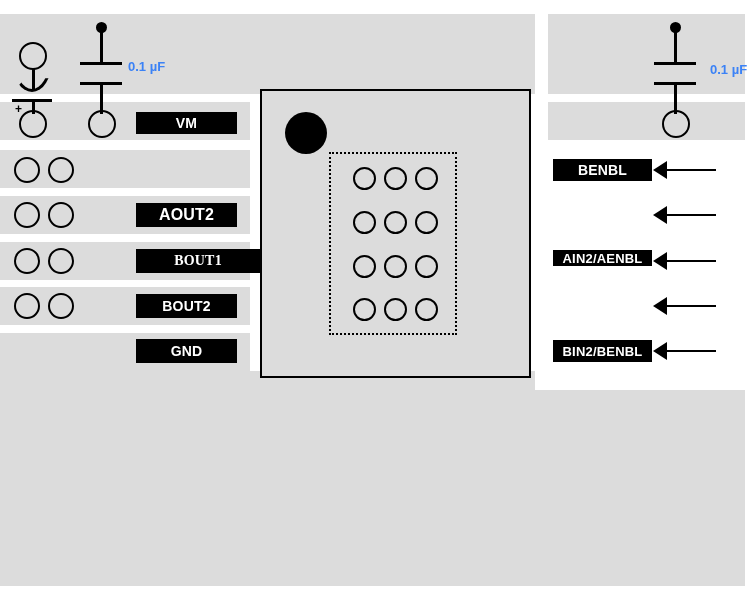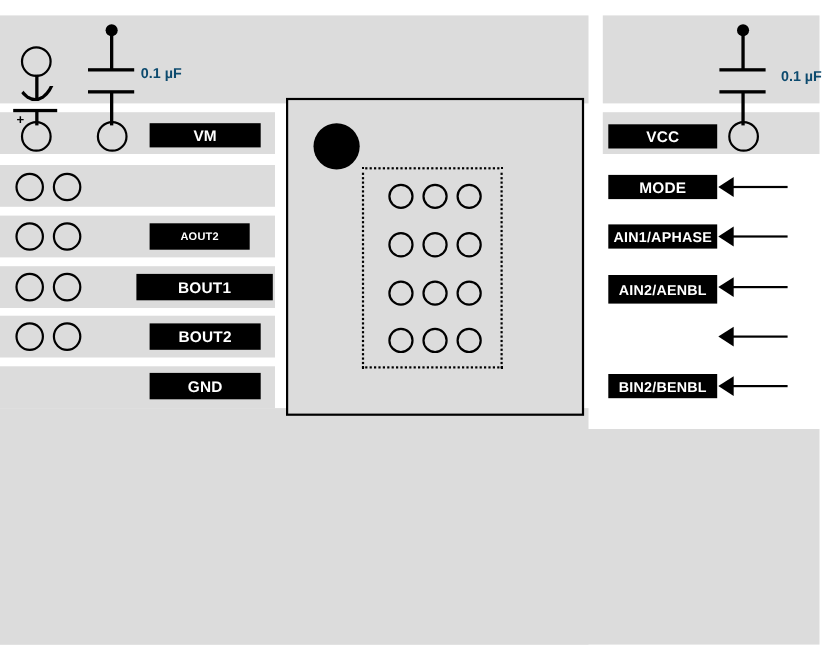--- a/index.html
+++ b/index.html
@@ -68,21 +68,21 @@
     position: absolute;
     background: #000000;
     border-radius: 50%;
   }
 
   
   .cap-label {
     position: absolute;
     font-size: 13px;
     font-weight: bold;
-    color: #0c4a6e;
+    color: #3b82f6;
     white-space: nowrap;
   }
 
   
   .arc {
     position: absolute;
     border: 3px solid #000000;
     border-top-color: transparent;
     border-left-color: transparent;
     border-right-color: transparent;
@@ -173,22 +173,22 @@
   <div class="pad" style="left:14px; top:202px; width:26px; height:26px;"></div>
   <div class="pad" style="left:48px; top:202px; width:26px; height:26px;"></div>
 
   <div class="pad" style="left:14px; top:248px; width:26px; height:26px;"></div>
   <div class="pad" style="left:48px; top:248px; width:26px; height:26px;"></div>
 
   <div class="pad" style="left:14px; top:293px; width:26px; height:26px;"></div>
   <div class="pad" style="left:48px; top:293px; width:26px; height:26px;"></div>
 
   <div class="pinbox" style="left:136px; top:112px; width:101px; height:22px; font-size:14px;">VM</div>
-  <div class="pinbox" style="left:136px; top:203px; width:91px; height:24px; font-size:10px;">AOUT2</div>
-  <div class="pinbox" style="left:124px; top:249px; width:124px; height:24px; font-size:14px;">BOUT1</div>
+  <div class="pinbox" style="left:136px; top:203px; width:101px; height:24px; font-size:16px;">AOUT2</div>
+  <div class="pinbox" style="left:136px; top:249px; width:124px; height:24px; font-size:14px;font-family:Liberation Serif, serif;">BOUT1</div>
   <div class="pinbox" style="left:136px; top:294px; width:101px; height:24px; font-size:14px;">BOUT2</div>
   <div class="pinbox" style="left:136px; top:339px; width:101px; height:24px; font-size:14px;">GND</div>
 
   <div class="package" style="left:260px; top:89px; width:271px; height:289px;"></div>
   <div class="pin1-dot" style="left:285px; top:112px; width:42px; height:42px;"></div>
 
   <div class="thermal-pad" style="left:329px; top:152px; width:128px; height:183px;">
     <div class="via" style="left:22px; top:13px; width:23px; height:23px;"></div>
     <div class="via" style="left:53px; top:13px; width:23px; height:23px;"></div>
     <div class="via" style="left:84px; top:13px; width:23px; height:23px;"></div>
@@ -207,24 +207,22 @@
   </div>
 
   <div class="node-dot" style="left:670px; top:22px; width:11px; height:11px;"></div>
   <div class="wire-v" style="left:674px; top:28px; width:3px; height:35px;"></div>
   <div class="plate" style="left:654px; top:62px; width:42px; height:3px;"></div>
   <div class="plate" style="left:654px; top:82px; width:42px; height:3px;"></div>
   <div class="wire-v" style="left:674px; top:84px; width:3px; height:30px;"></div>
   <div class="pad" style="left:662px; top:110px; width:28px; height:28px;"></div>
   <div class="cap-label" style="left:710px; top:62px;">0.1 µF</div>
 
-  <div class="pinbox" style="left:553px; top:113px; width:99px; height:22px; font-size:14px;">VCC</div>
-  <div class="pinbox" style="left:553px; top:159px; width:99px; height:22px; font-size:14px;">MODE</div>
-  <div class="pinbox" style="left:553px; top:204px; width:99px; height:22px; font-size:13px;">AIN1/APHASE</div>
-  <div class="pinbox" style="left:553px; top:250px; width:99px; height:26px; font-size:13px;">AIN2/AENBL</div>
+  <div class="pinbox" style="left:553px; top:159px; width:99px; height:22px; font-size:14px;">BENBL</div>
+  <div class="pinbox" style="left:553px; top:250px; width:99px; height:16px; font-size:13px;">AIN2/AENBL</div>
   <div class="pinbox" style="left:553px; top:340px; width:99px; height:22px; font-size:13px;">BIN2/BENBL</div>
 
   <div class="arrow-head" style="left:653px; top:161px;"></div>
   <div class="arrow-line" style="left:666px; top:168.5px; width:50px;"></div>
 
   <div class="arrow-head" style="left:653px; top:206px;"></div>
   <div class="arrow-line" style="left:666px; top:213.5px; width:50px;"></div>
 
   <div class="arrow-head" style="left:653px; top:252px;"></div>
   <div class="arrow-line" style="left:666px; top:259.5px; width:50px;"></div>

